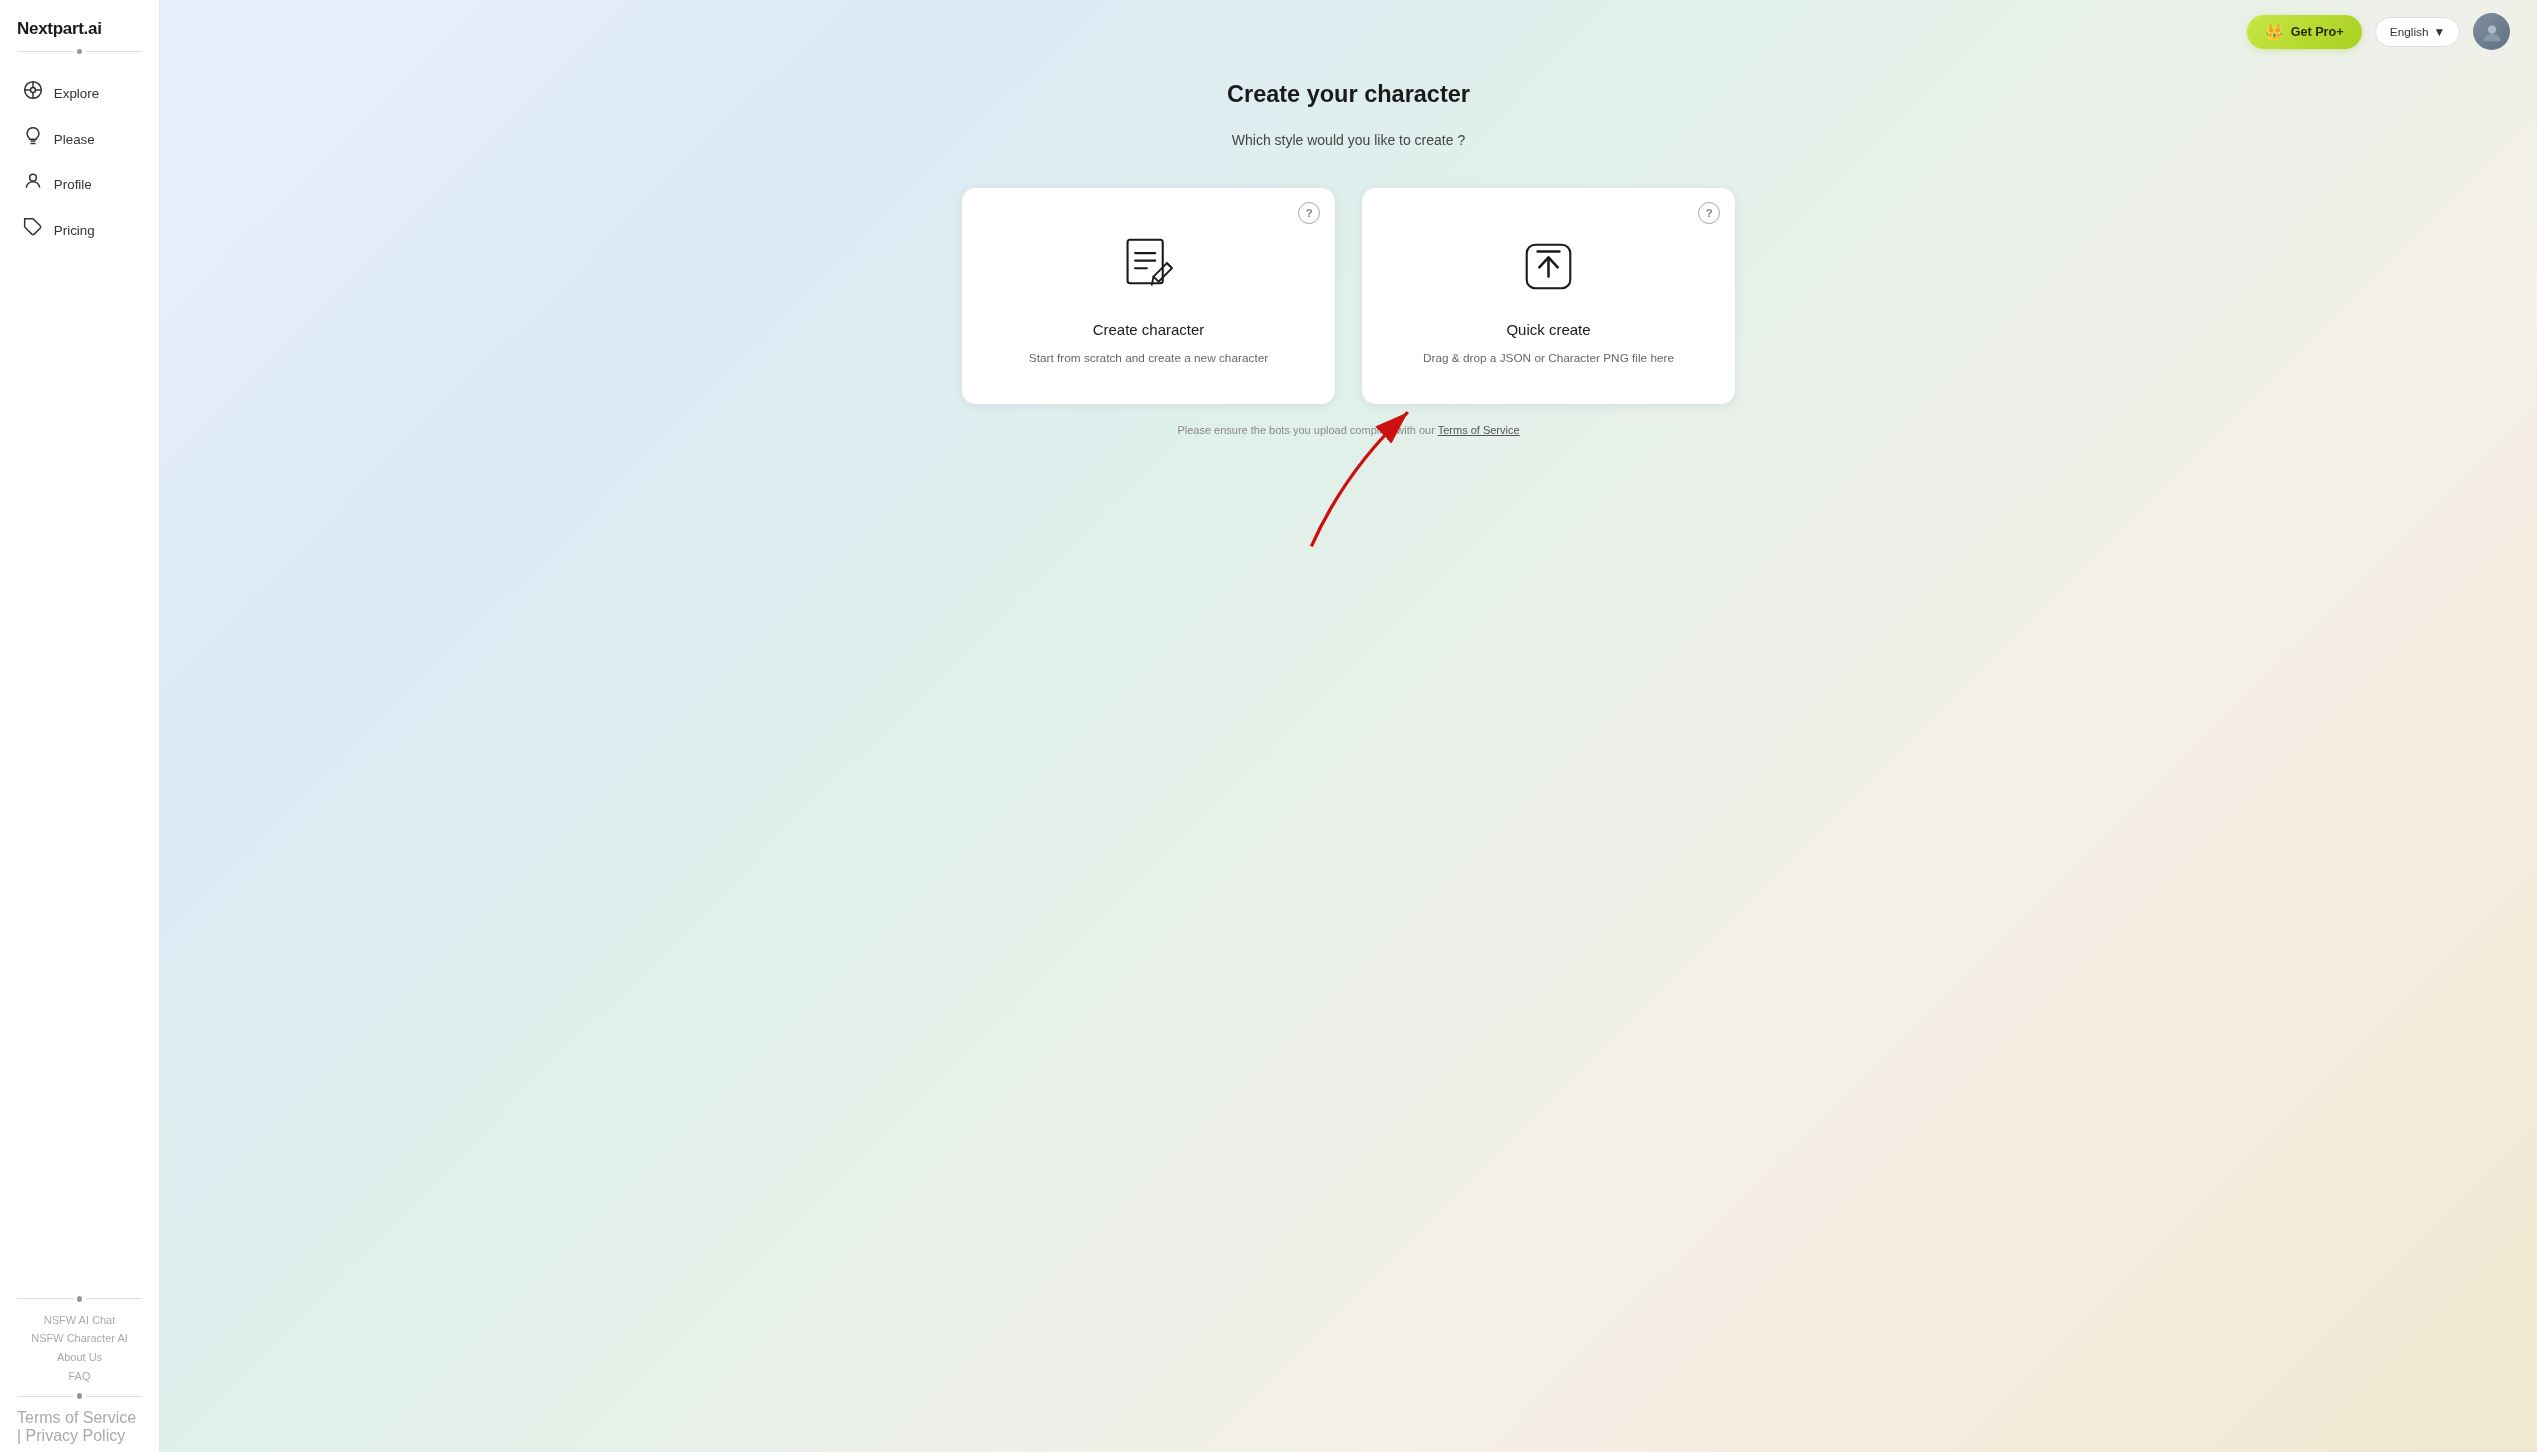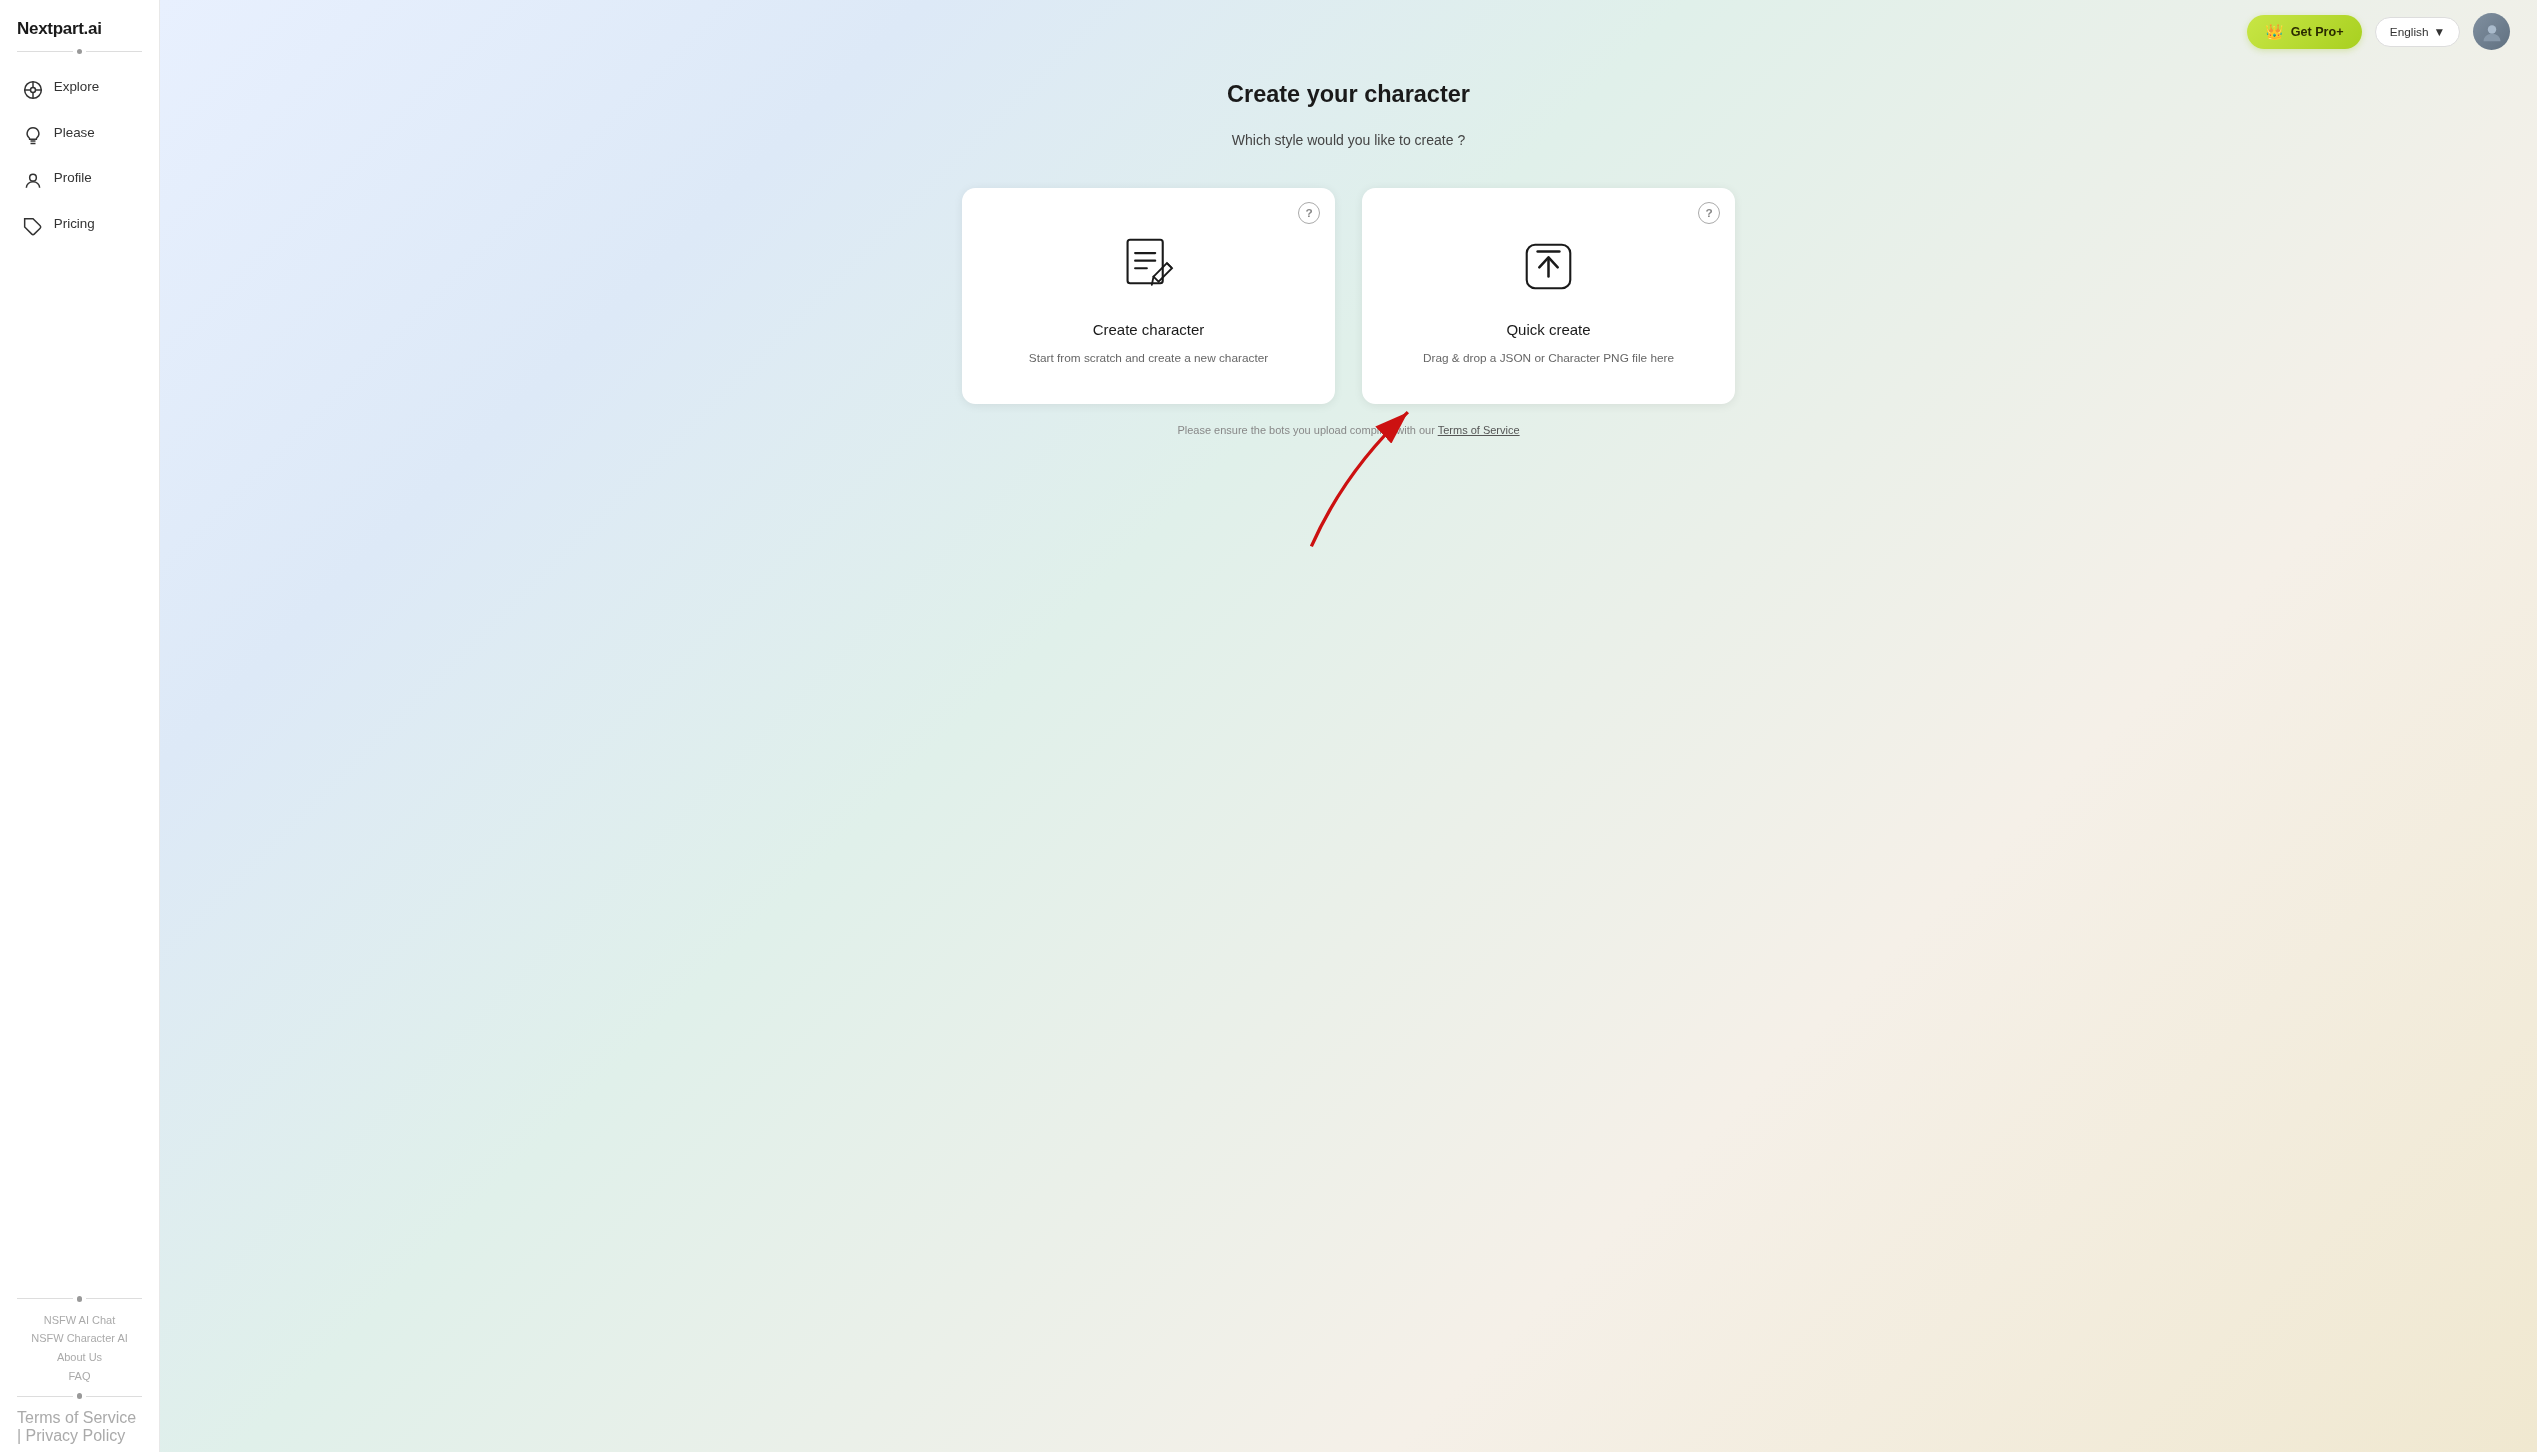--- a/index.html
+++ b/index.html
@@ -50,21 +50,21 @@
     }
     .sidebar-nav {
       flex: 1;
       display: flex;
       flex-direction: column;
       gap: 3.4px;
       padding: 0 10px;
     }
     .sidebar-item {
       display: flex;
-      align-items: flex-start;
+      align-items: flex-end;
       gap: 10px;
       padding: 10px 11.8px;
       border-radius: 8.4px;
       cursor: pointer;
       color: #333;
       font-size: 13.4px;
       font-weight: 500;
       transition: background 0.15s;
     }
     .sidebar-icon {

